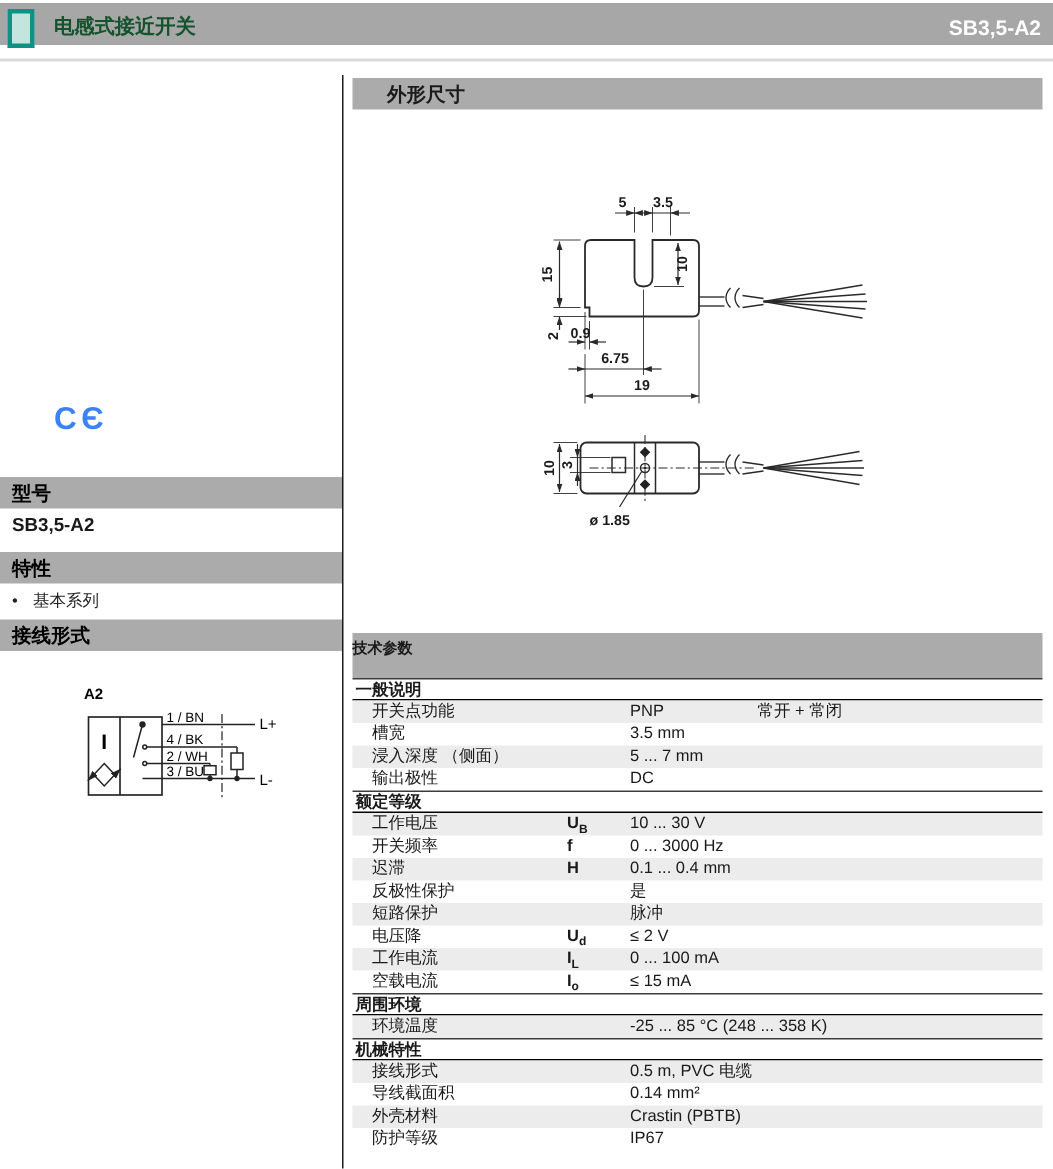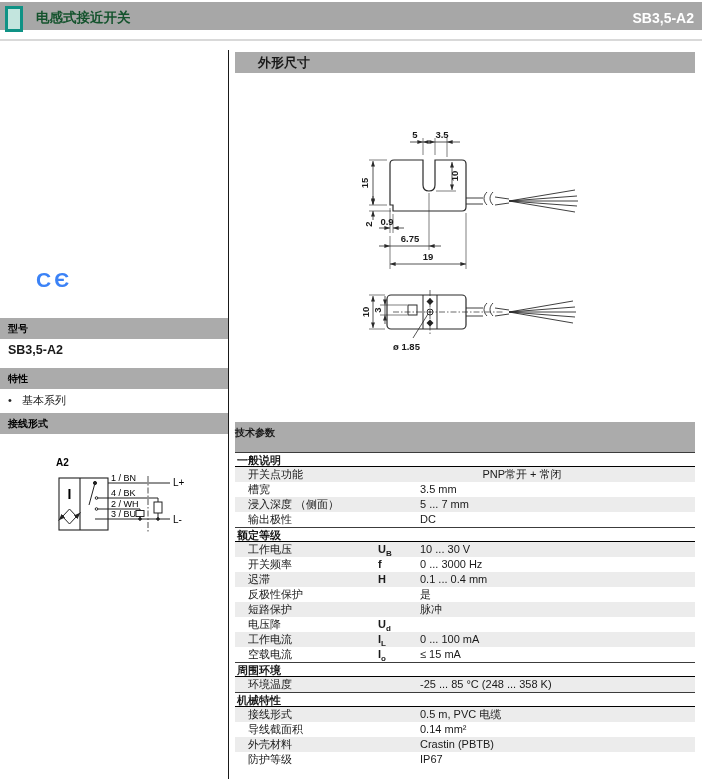--- a/index.html
+++ b/index.html
@@ -10,38 +10,38 @@
   
   .top-bar{position:absolute;left:0;top:2px;width:702px;height:28px;background:#a7a7a7;}
   .brand-icon{position:absolute;left:5px;top:4px;width:12px;height:20px;border:3px solid #0f9285;background:#c3e5de;}
   .top-title{position:absolute;left:36px;top:2px;height:28px;line-height:28px;color:#14532d;font-weight:bold;font-size:13.5px;}
   .top-model{position:absolute;right:8px;top:2px;height:28px;line-height:28px;color:#ffffff;font-weight:bold;font-size:14px;}
   .top-sep{position:absolute;left:0;top:39px;width:702px;height:2px;background:#d9d9d9;}
   .v-divider{position:absolute;left:228px;top:50px;width:1px;height:729px;background:#1a1a1a;}
 
   
   .ce-mark{position:absolute;left:36px;top:268px;font-size:21px;letter-spacing:3px;font-weight:700;color:#3b82f6;}
-  .side-bar{position:absolute;left:0;width:228px;height:21px;background:#ababab;font-weight:bold;font-size:10px;line-height:21px;padding-left:8px;box-sizing:border-box;color:#000;}
+  .side-bar{position:absolute;left:0;width:228px;height:21px;background:#ababab;font-weight:bold;font-size:13px;line-height:21px;padding-left:8px;box-sizing:border-box;color:#000;}
   .bar-model{top:318px;} .bar-features{top:368px;} .bar-wiring{top:413px;}
   .model-value{position:absolute;left:8px;top:343px;font-weight:bold;font-size:12.5px;}
   .feature-item{position:absolute;left:8px;top:393px;font-size:11px;color:#222;}
   .feature-item .bullet{display:inline-block;width:14px;}
 
   
   .dim-bar{position:absolute;left:235px;top:52px;width:460px;height:21px;background:#ababab;font-weight:bold;font-size:13px;line-height:21px;padding-left:23px;box-sizing:border-box;}
   .tech-wrap{position:absolute;left:235px;top:422px;width:460px;}
   .tech-bar{height:30px;background:#ababab;font-weight:bold;font-size:10px;line-height:21px;padding-left:0;box-sizing:border-box;}
   .t-section{height:15px;line-height:15px;font-weight:bold;font-size:11px;border-top:1px solid #3c3c3c;border-bottom:1px solid #000000;box-sizing:border-box;padding-left:2px;background:#fff;}
   .t-row{height:15px;line-height:15px;font-size:11px;display:flex;}
   .t-row.alt{background:#ececec;}
   .t-label{flex:0 0 143px;padding-left:13px;box-sizing:border-box;white-space:nowrap;}
   .t-sym{flex:0 0 42px;font-weight:bold;}
   .t-sym sub{font-size:8px;}
   .t-val{flex:1;white-space:nowrap;}
-  .t-val .v1{display:inline-block;min-width:85px;text-align:right;}
+  .t-val .v1{display:inline-block;min-width:85px;}
   svg text{font-family:"Liberation Sans","DejaVu Sans",sans-serif;}
   .drawing-svg{position:absolute;left:235px;top:80px;}
   .wiring-svg{position:absolute;left:40px;top:452px;}
 </style>
 </head>
 <body>
 
 <div class="top-bar">
   <span class="brand-icon"></span>
   <span class="top-title">电感式接近开关</span>
@@ -273,20 +273,21 @@
         <span class="t-val">是</span>
       </div>
       <div class="t-row alt">
         <span class="t-label">短路保护</span>
         <span class="t-sym"></span>
         <span class="t-val">脉冲</span>
       </div>
       <div class="t-row">
         <span class="t-label">电压降</span>
         <span class="t-sym">U<sub>d</sub></span>
+        <span class="t-val">≤ 2 V</span>
       </div>
       <div class="t-row alt">
         <span class="t-label">工作电流</span>
         <span class="t-sym">I<sub>L</sub></span>
         <span class="t-val">0 ... 100 mA</span>
       </div>
       <div class="t-row">
         <span class="t-label">空载电流</span>
         <span class="t-sym">I<sub>o</sub></span>
         <span class="t-val">≤ 15 mA</span>

